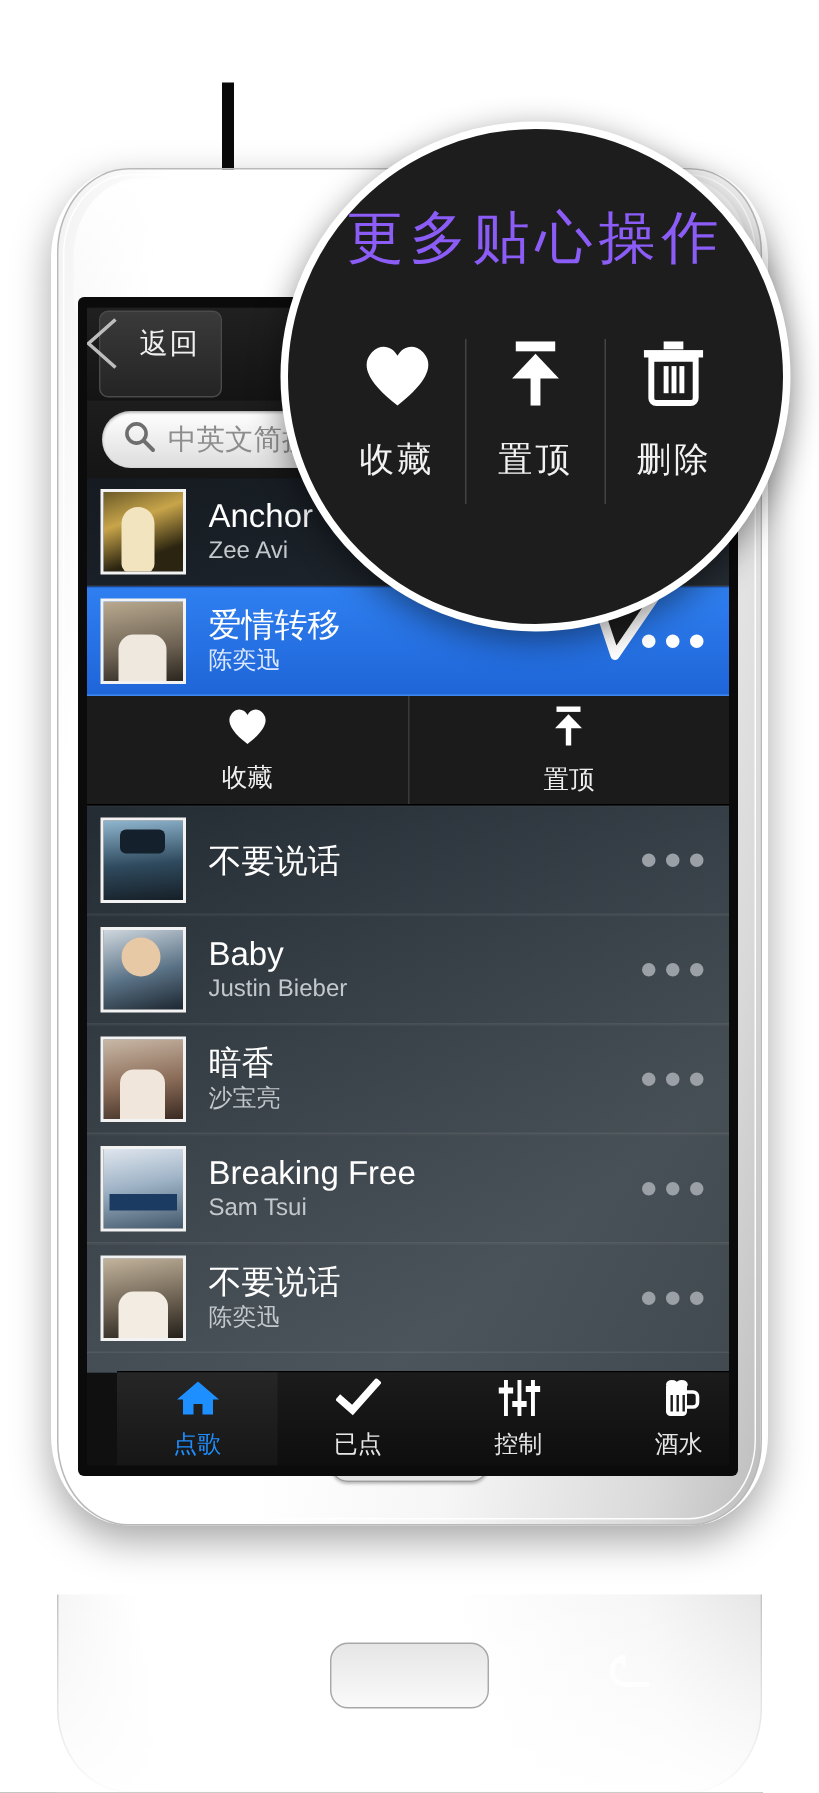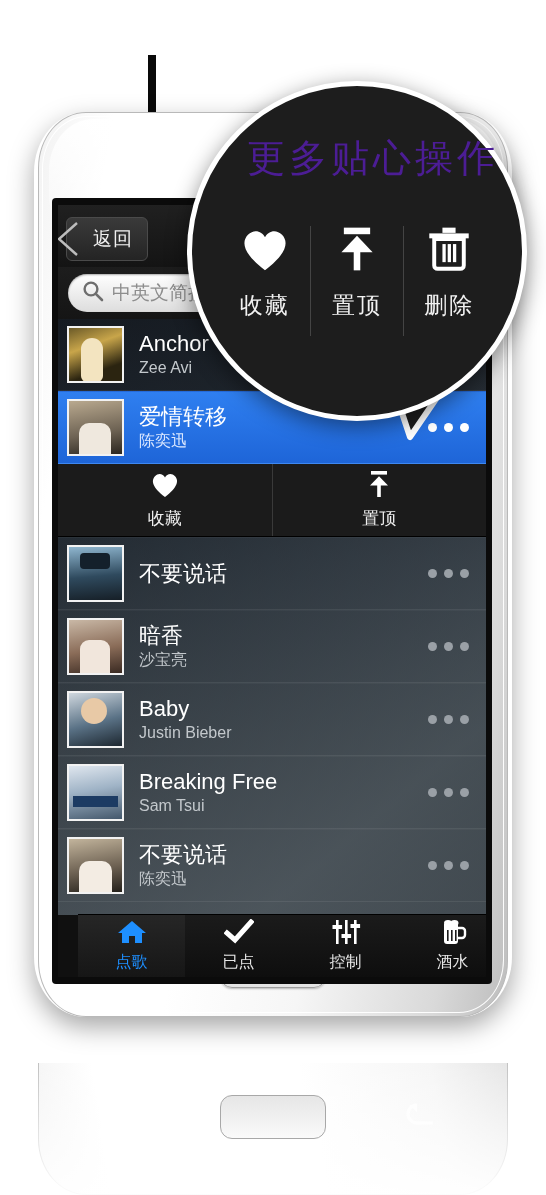--- a/index.html
+++ b/index.html
@@ -31,21 +31,21 @@
 
   
   .screen{position:absolute;left:58px;top:205px;width:428px;height:772px;
       background:#101010;overflow:hidden;}
   .screen-bezel{position:absolute;left:52px;top:198px;width:440px;height:786px;
       background:#0b0b0b;border-radius:4px;}
 
   
   .appbar{position:absolute;left:0;top:0;width:428px;height:62px;
       background:linear-gradient(180deg,#202020,#141414);}
-  .back-btn{position:absolute;left:8px;top:12px;height:42px;padding:0 14px 0 26px;
+  .back-btn{position:absolute;left:8px;top:2px;height:42px;padding:0 14px 14px 26px;
       display:flex;align-items:center;border-radius:6px;
       background:linear-gradient(180deg,#3a3a3a,#242424);
       border:1px solid #4a4a4a;color:#f0f0f0;font-size:19px;letter-spacing:1px;}
   .back-btn .chev{position:absolute;left:-12px;top:4px;width:26px;height:34px;}
   .back-btn .chev svg{display:block;}
 
   
   .searchwrap{position:absolute;left:0;top:62px;width:428px;height:52px;
       background:linear-gradient(180deg,#1d1d1d,#151515);}
   .searchbar{position:absolute;left:10px;top:7px;width:408px;height:38px;border-radius:19px;
@@ -122,22 +122,22 @@
       border:1px solid #c2c2c2;box-sizing:border-box;
       transform:scaleY(-1);transform-origin:center;}
   .reflection .rmask{position:absolute;inset:0;
       background:linear-gradient(180deg,rgba(255,255,255,0) 0%,rgba(255,255,255,.55) 55%,rgba(255,255,255,.95) 100%);}
 
   
   .callout{position:absolute;left:187px;top:81px;width:340px;height:340px;}
   .bubble{position:absolute;left:0;top:0;width:340px;height:340px;border-radius:50%;
       background:#1d1d1d;border:5px solid #ffffff;box-sizing:border-box;
       box-shadow:0 6px 22px rgba(0,0,0,.45);}
-  .bubble-title{position:absolute;left:16px;top:52px;width:340px;text-align:center;
-      color:#4c1d95;font-size:38px;letter-spacing:4px;}
+  .bubble-title{position:absolute;left:0;top:52px;width:340px;text-align:center;
+      color:#8b5cf6;font-size:38px;letter-spacing:4px;}
   .bubble-actions{position:absolute;left:32px;top:145px;width:276px;height:110px;display:flex;}
   .bubble-actions .bact{flex:1 1 0;display:flex;flex-direction:column;align-items:center;justify-content:flex-start;gap:14px;}
   .bubble-actions .bact + .bact{border-left:1px solid #444;}
   .bubble-actions .lbl{color:#f2f2f2;font-size:23px;letter-spacing:2px;}
   .tail{position:absolute;left:183px;top:236px;width:126px;height:126px;}
 </style>
 </head>
 <body>
 
 <div id="phone-mockup">
@@ -245,37 +245,37 @@
           <div class="title">不要说话</div>
         </div>
         <div class="dots">
             <i></i>
             <i></i>
             <i></i>
           </div>
       </div>
 
       <div class="srow">
+        <div class="thumb art5"></div>
+        <div class="meta">
+          <div class="title">Baby</div>
+          <div class="artist">Justin Bieber</div>
+        </div>
+        <div class="dots">
+            <i></i>
+            <i></i>
+            <i></i>
+          </div>
+      </div>
+
+      <div class="srow">
         <div class="thumb art4"></div>
         <div class="meta">
           <div class="title">暗香</div>
           <div class="artist">沙宝亮</div>
-        </div>
-        <div class="dots">
-            <i></i>
-            <i></i>
-            <i></i>
-          </div>
-      </div>
-
-      <div class="srow">
-        <div class="thumb art5"></div>
-        <div class="meta">
-          <div class="title">Baby</div>
-          <div class="artist">Justin Bieber</div>
         </div>
         <div class="dots">
             <i></i>
             <i></i>
             <i></i>
           </div>
       </div>
 
       <div class="srow">
         <div class="thumb art6"></div>

